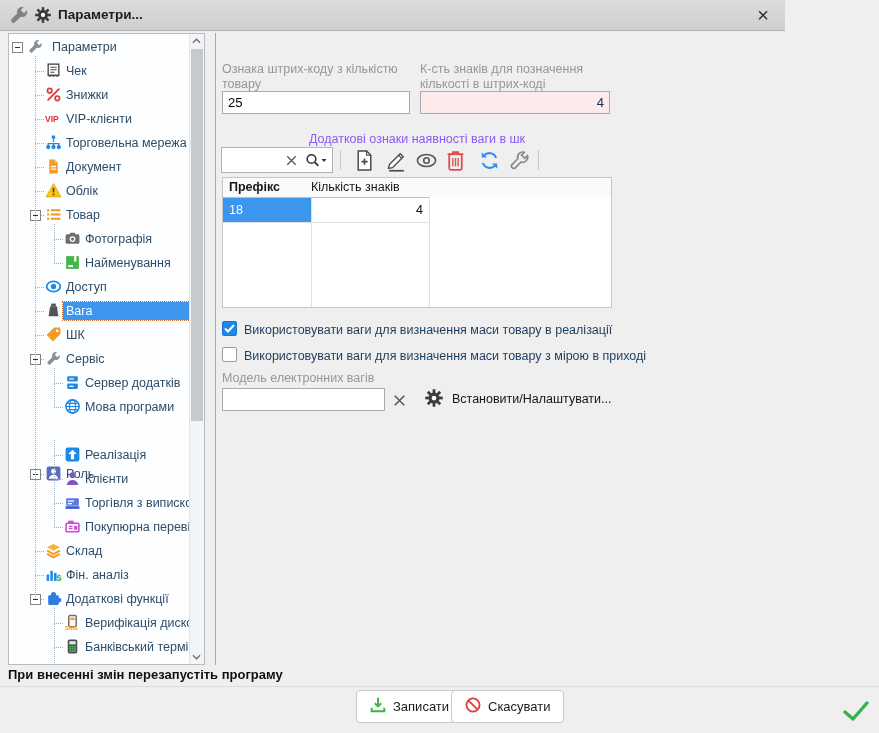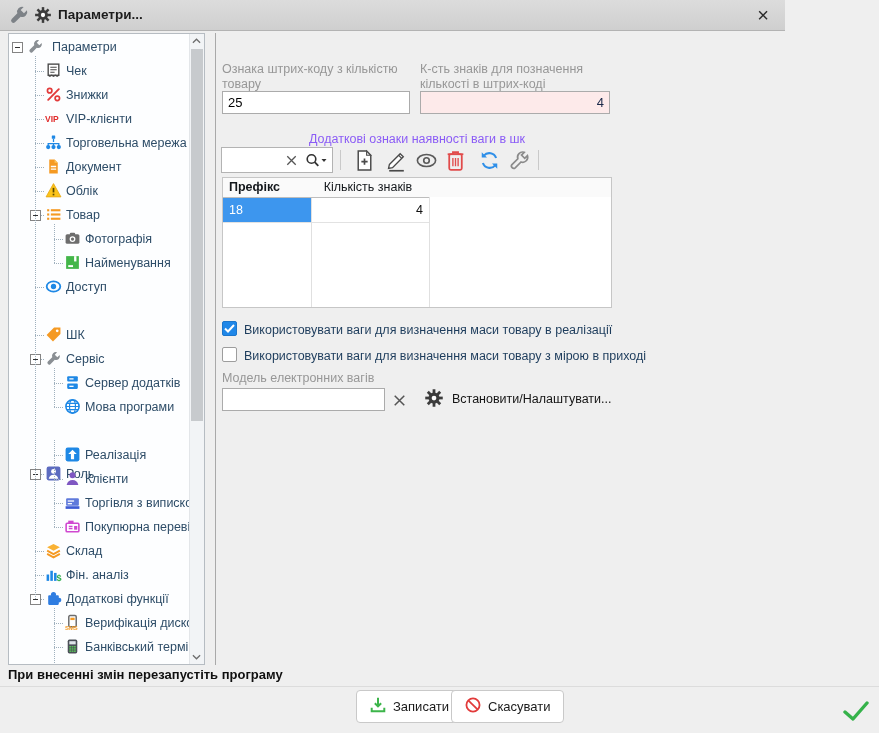--- a/index.html
+++ b/index.html
@@ -49,21 +49,21 @@
   .tbtn svg{width:23px;height:23px;}
   .tsep{position:absolute;top:150px;width:1px;height:20px;background:#c9c9c9;}
   
   #grid{position:absolute;left:222px;top:177px;width:390px;height:131px;background:#fff;
     border:1px solid #c6c6c6;box-sizing:border-box;}
   .vline{position:absolute;top:0;bottom:0;width:1px;background:#e0e0e0;}
   #grid .hrow{position:absolute;left:0;top:0;width:100%;height:19px;background:#fafafa;}
   #grid .hline{position:absolute;left:0;top:19px;width:206px;height:1px;background:#bdbdbd;}
   .hcell{position:absolute;top:0;height:19px;font-size:12.5px;line-height:19px;box-sizing:border-box;color:#14181c;}
   #hc1{left:0;width:88px;font-weight:bold;padding-left:6px;}
-  #hc2{left:88px;width:118px;text-align:center;padding-right:4px;}
+  #hc2{left:88px;width:118px;text-align:left;padding-right:4px;}
   .dcell{position:absolute;top:20px;height:24px;font-size:12.5px;line-height:24px;box-sizing:border-box;}
   #dc1{left:0;width:88px;background:#3d96ee;color:#fff;padding-left:6px;}
   #dc2{left:88px;width:118px;text-align:right;padding-right:6px;color:#111;}
   #rline{position:absolute;left:0;top:44px;width:206px;height:1px;background:#e2e2e2;}
   
   .cbx{position:absolute;width:15px;height:15px;border-radius:2px;box-sizing:border-box;background:#fff;border:1px solid #9d9d9d;}
   .cbx.on{background:#1f87e8;border:1px solid #1b76cc;}
   .cbx svg{position:absolute;left:1px;top:2px;width:11px;height:9px;}
   .cbx-label{position:absolute;font-size:12.5px;color:#1d3c5c;}
   #model-clear{position:absolute;left:391px;top:392px;width:17px;height:17px;}
@@ -218,20 +218,30 @@
       <div class="trow" style="top: 241px;">
         <span class="stub s1"></span>
         <span class="ticon i1">
           <svg viewBox="0 0 16 16">
             <ellipse cx="8" cy="8" rx="6.4" ry="4.8" fill="none" stroke="#1e88e5" stroke-width="1.7"></ellipse>
             <circle cx="8" cy="8" r="2.5" fill="#1e88e5"></circle>
           </svg>
         </span>
         <span class="tlabel t1">Доступ</span>
       </div>
+      <div class="trow" style="top: 265px;">
+        <span class="stub s1"></span>
+        <span class="ticon i1">
+          <svg viewBox="0 0 16 16">
+            <rect x="5.8" y="1.5" width="4.4" height="2.6" fill="#555"></rect>
+            <path d="M4.8 4h6.4l1.4 9.5H3.4z" fill="#555"></path>
+          </svg>
+        </span>
+        <span class="tlabel t1 sel">Вага</span>
+      </div>
       <div class="trow" style="top: 289px;">
         <span class="stub s1"></span>
         <span class="ticon i1">
           <svg viewBox="0 0 16 16">
             <path d="M1.5 8.5L8.5 1.5h6v6L7.5 14.5z" fill="#f59a23"></path>
             <circle cx="11.5" cy="4.5" r="1.3" fill="#fff"></circle>
           </svg>
         </span>
         <span class="tlabel t1">ШК</span>
       </div>

